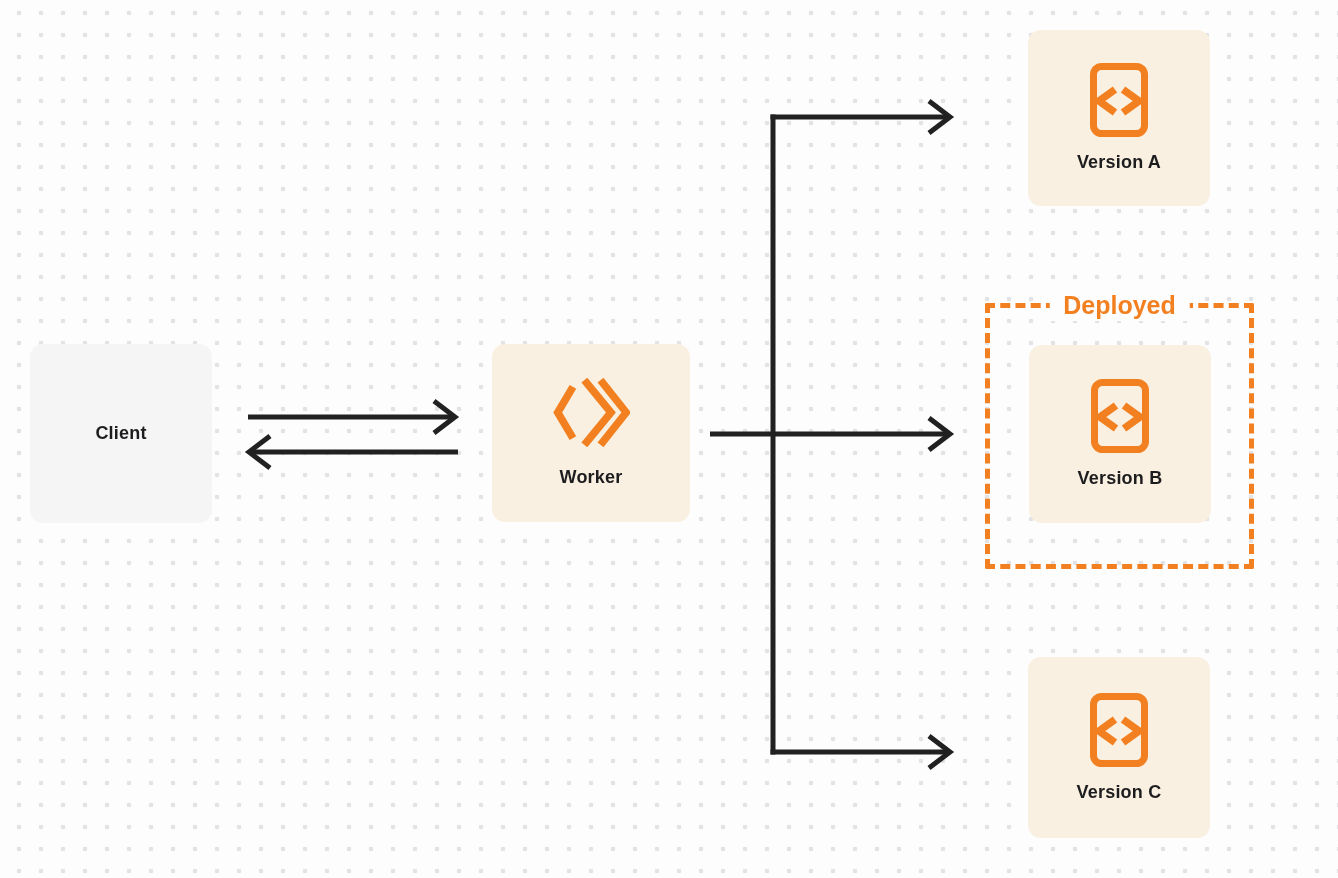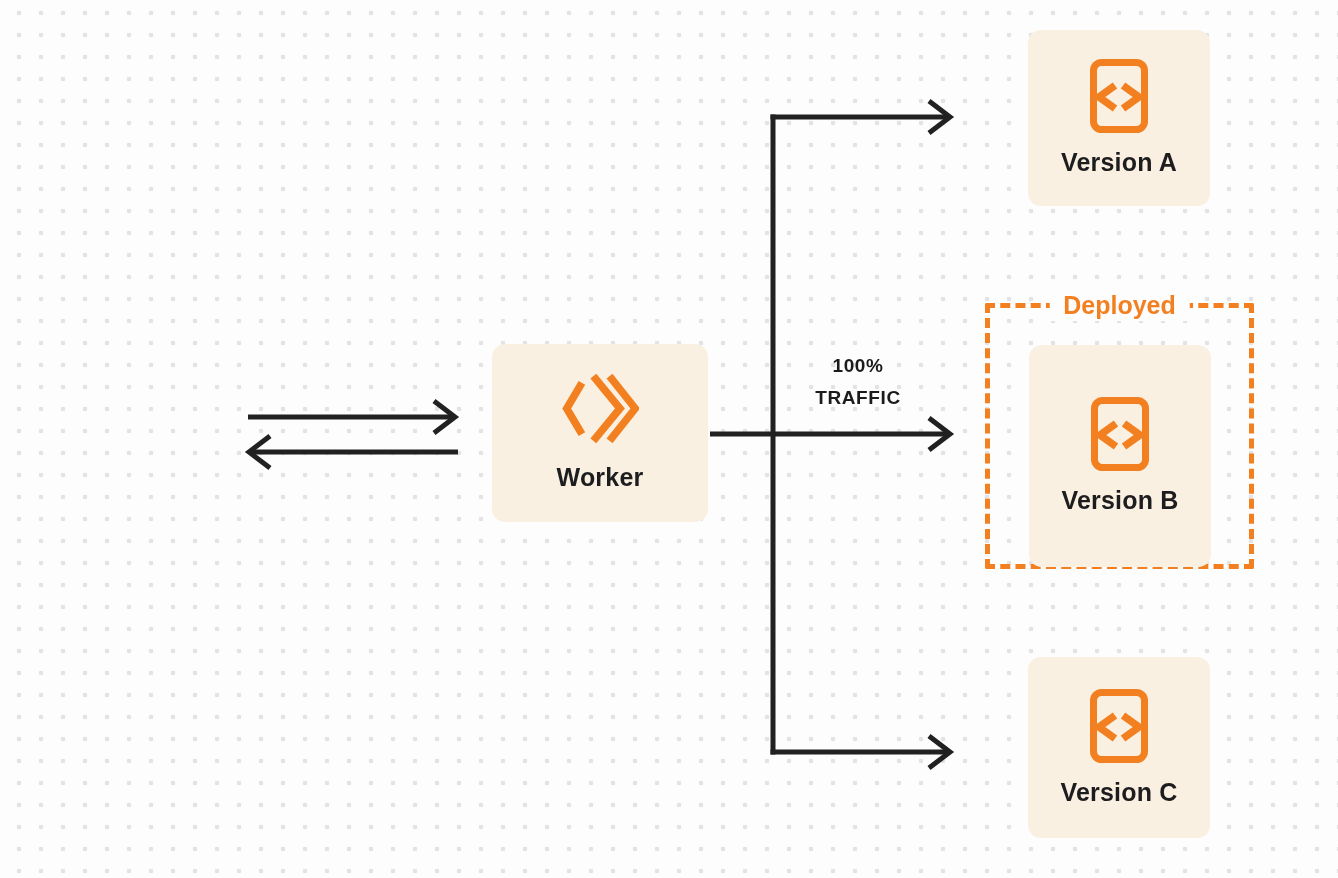--- a/index.html
+++ b/index.html
@@ -36,21 +36,21 @@
     display: flex;
     flex-direction: column;
     align-items: center;
     justify-content: center;
   }
   .node--gray  { background: #F5F5F6; }
   .node--cream { background: #FAF0E1; }
 
   .node-label {
     font-weight: bold;
-    font-size: 25px;
+    font-size: 18px;
     color: #1D1D1F;
     letter-spacing: 0.2px;
     white-space: nowrap;
   }
 
   .node-icon { display: block; }
   .worker-gap  { height: 20px; }
   .version-gap { height: 15px; }
 
   .icon-stroke {
@@ -127,22 +127,25 @@
       <path class="shaft" d="M770.5 117 H946"></path>
       <path class="head" d="M929 101 L950 117 L929 133"></path>
     </g>
 
     <g>
       <path class="shaft" d="M770.5 752 H946"></path>
       <path class="head" d="M929 736 L950 752 L929 768"></path>
     </g>
   </svg>
 
+  <div class="node node--gray" style="left:30px; top:344px; width:182px; height:179px;">
+    <span class="node-label">Client</span>
+  </div>
 
-  <div class="node node--cream" style="left:492px; top:344px; width:216px; height:178px;">
+  <div class="node node--cream" style="left:492px; top:344px; width:198px; height:178px;">
     <svg class="node-icon" width="78" height="69" viewBox="0 0 82 72">
       <path class="icon-stroke" stroke-width="8" d="M22 9 L6 36 L22 63"></path>
       <path class="icon-stroke" stroke-width="8" d="M34 2 L62 36 L34 70"></path>
       <path class="icon-stroke" stroke-width="8" d="M51 2 L78 36 L51 70"></path>
     </svg>
     <div class="worker-gap"></div>
     <span class="node-label">Worker</span>
   </div>
 
   <div class="node node--cream" style="left:1028px; top:30px; width:182px; height:176px;">
@@ -152,38 +155,34 @@
       <path class="icon-stroke" stroke-width="7.5" d="M33 26.5 L49 38 L33 49.5"></path>
     </svg>
     <div class="version-gap"></div>
     <span class="node-label">Version A</span>
   </div>
 
   <div class="deployed-box">
     <span class="deployed-label">Deployed</span>
   </div>
 
-  <div class="node node--cream" style="left:1029px; top:345px; width:182px; height:222px;">
+  <div class="node node--cream" style="left:1029px; top:345px; width:182px; height:178px;">
     <svg class="node-icon" width="58" height="74" viewBox="0 0 58 74">
       <rect class="icon-stroke" stroke-width="7" x="3.5" y="3.5" width="51" height="67" rx="8"></rect>
       <path class="icon-stroke" stroke-width="7.5" d="M25 26.5 L9 38 L25 49.5"></path>
       <path class="icon-stroke" stroke-width="7.5" d="M33 26.5 L49 38 L33 49.5"></path>
     </svg>
     <div class="version-gap"></div>
     <span class="node-label">Version B</span>
   </div>
 
   <div class="node node--cream" style="left:1028px; top:657px; width:182px; height:181px;justify-content:center;">
     <svg class="node-icon" width="58" height="74" viewBox="0 0 58 74">
       <rect class="icon-stroke" stroke-width="7" x="3.5" y="3.5" width="51" height="67" rx="8"></rect>
       <path class="icon-stroke" stroke-width="7.5" d="M25 26.5 L9 38 L25 49.5"></path>
       <path class="icon-stroke" stroke-width="7.5" d="M33 26.5 L49 38 L33 49.5"></path>
     </svg>
     <div class="version-gap"></div>
     <span class="node-label">Version C</span>
   </div>
 
-  <div class="traffic-label">
-    <div>100%</div>
-    <div>TRAFFIC</div>
-  </div>
 
 </div>
 
 </body></html>

